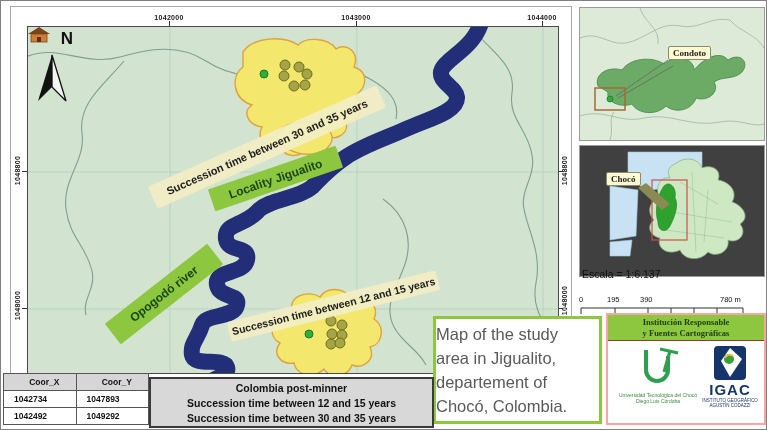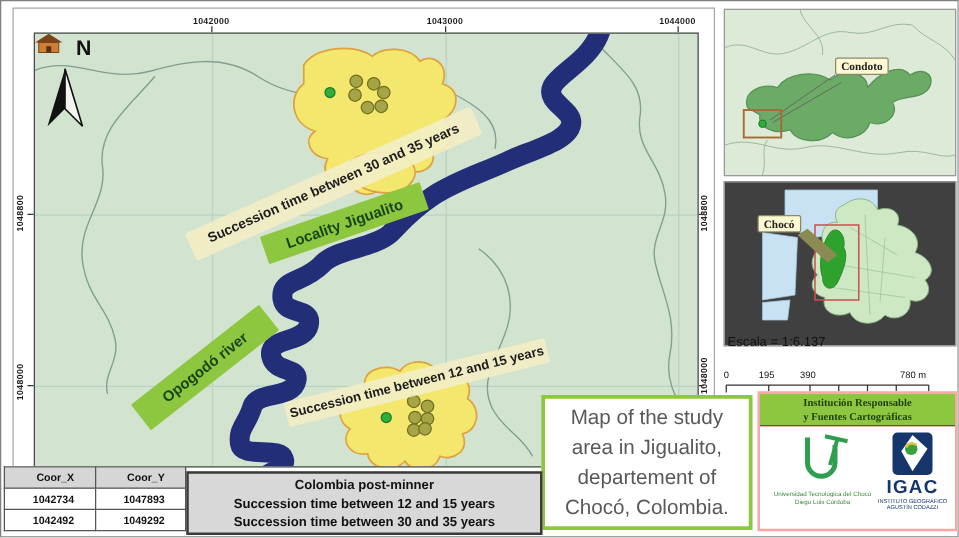--- a/index.html
+++ b/index.html
@@ -17,34 +17,34 @@
   .north{position:absolute;left:36px;top:28px;width:40px;height:78px;}
   .north .n{position:absolute;left:0;top:0;width:40px;text-align:center;font-size:17px;font-weight:bold;color:#111;}
   
   .inset{position:absolute;border:1px solid #9a9a9a;box-sizing:border-box;overflow:hidden;font-family:Liberation Serif, serif;}
   .inset-label{position:absolute;background:#fdf9d2;border:1px solid #8a8a6a;font-size:9px;font-weight:bold;color:#222;padding:1px 4px;border-radius:2px;}
   
   .scale-text{position:absolute;left:581px;top:267px;font-size:10.5px;color:#111;}
   .scale-labels{position:absolute;left:576px;top:294px;width:190px;height:10px;font-size:7.5px;color:#111;}
   .scale-labels span{position:absolute;top:0;}
   
-  .title-box{position:absolute;left:432px;top:315px;width:169px;height:108px;background:#fff;border:3px solid #8dc63f;box-sizing:border-box;display:flex;flex-direction:column;justify-content:center;text-align:center;color:#595959;font-size:16.5px;line-height:24px;}
+  .title-box{position:absolute;left:432px;top:315px;width:169px;height:108px;background:#fff;border:3px solid #8dc63f;box-sizing:border-box;display:flex;flex-direction:column;justify-content:center;color:#595959;font-size:16.5px;line-height:24px;}
   
   .inst-box{position:absolute;left:605px;top:312px;width:160px;height:112px;background:#fff;border:2px solid #fca5a5;box-sizing:border-box;}
   .inst-header{background:#8dc63f;border-bottom:1px solid #8e3a38;text-align:center;font-family:"Liberation Serif",serif;font-weight:bold;font-size:8.5px;line-height:10.5px;color:#1e3e0a;padding:2px 0;}
   .logo-row{display:flex;align-items:flex-start;justify-content:space-between;padding:5px 6px 0 6px;}
   .utc{width:88px;text-align:center;}
   .utc .tiny{font-size:5px;line-height:6px;color:#3a8a3a;}
   .igac{width:56px;text-align:center;}
   .igac-emblem{width:32px;height:34px;background:#16356b;border-radius:4px;margin:0 auto;position:relative;}
   .igac-word{font-size:15px;font-weight:bold;color:#16356b;letter-spacing:1px;line-height:16px;margin-top:2px;}
   .igac .tiny{font-size:4.5px;line-height:5px;color:#16356b;}
   
   .coords{position:absolute;left:2px;top:372px;width:146px;border-collapse:collapse;background:#fff;}
-  .coords th,.coords td{border:1px solid #555;font-size:8.5px;font-weight:bold;color:#111;padding:2px 4px 2px 10px;text-align:center;height:12px;}
+  .coords th,.coords td{border:1px solid #555;font-size:8.5px;font-weight:bold;color:#111;padding:2px 4px 2px 10px;text-align:left;height:12px;}
   .coords th{background:#d6d6d6;text-align:center;padding-left:13px;}
   
   .legend{position:absolute;left:148px;top:376px;width:285px;height:51px;background:#d8d8d8;border:2px solid #3a3a3a;box-sizing:border-box;text-align:center;font-size:10.5px;font-weight:bold;color:#111;line-height:15px;padding-top:2px;}
   .house{position:absolute;left:272px;top:180px;}
 </style>
 </head>
 <body>
 
 <div id="stage">
 

